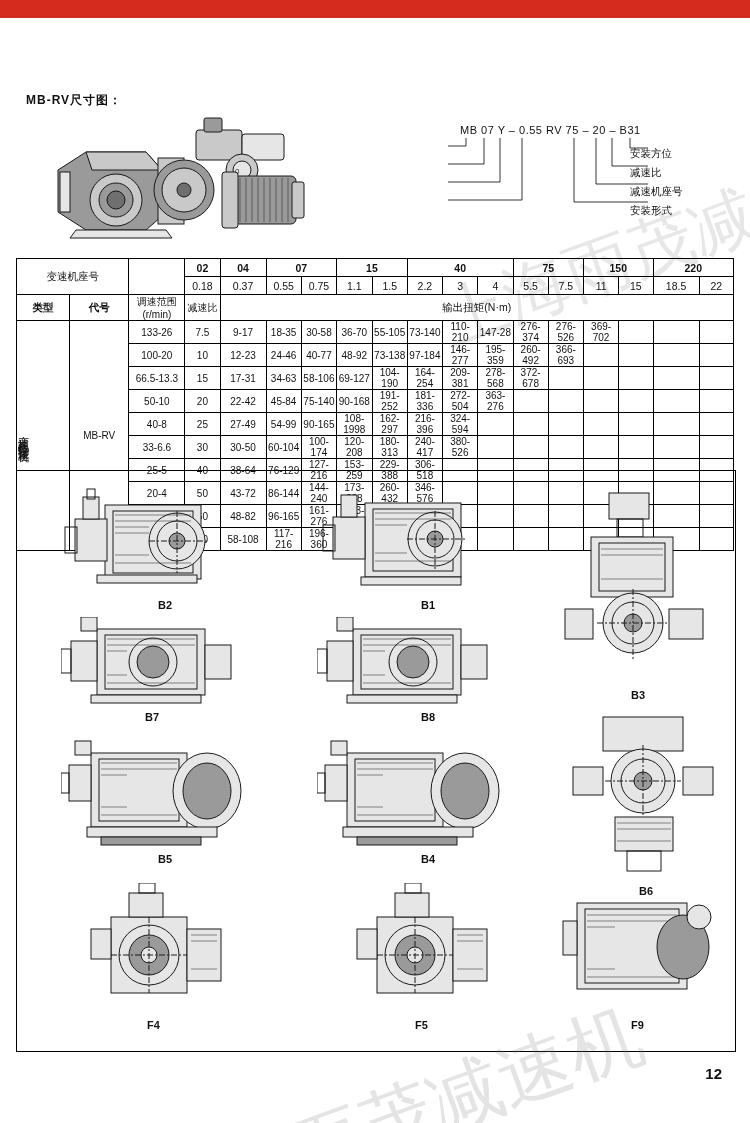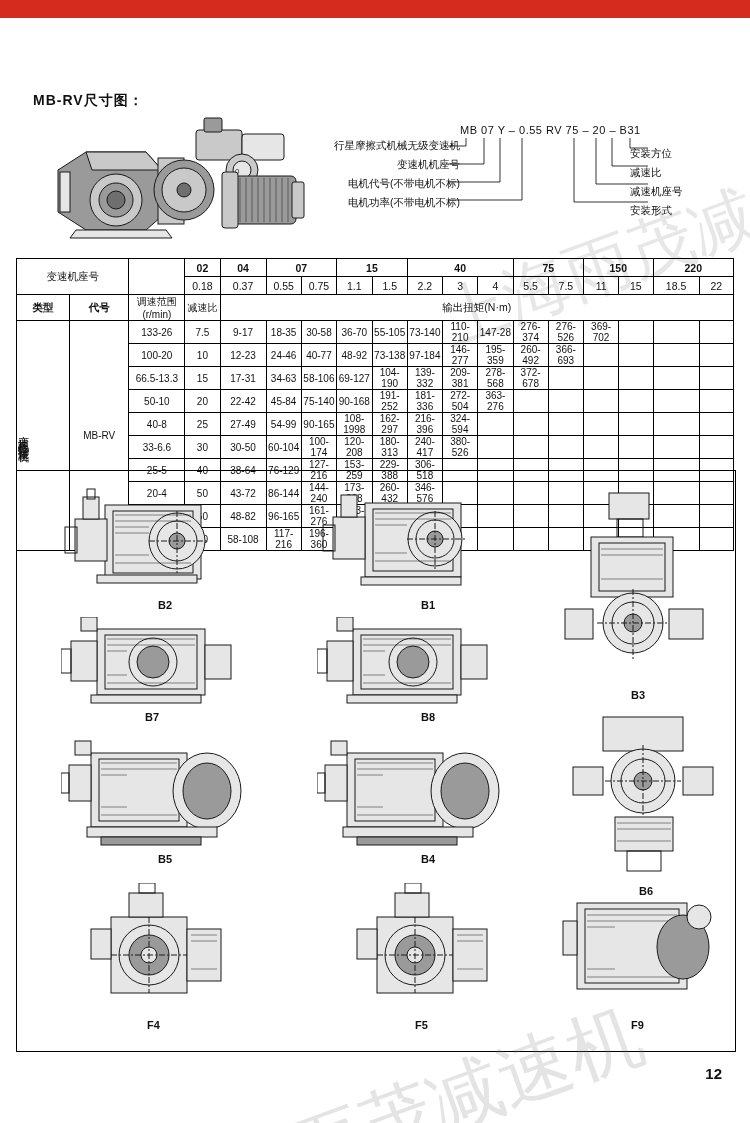--- a/index.html
+++ b/index.html
@@ -10,21 +10,21 @@
     color:#111;
     position:relative;
     overflow:hidden;
   }
   .page{position:absolute;left:0;top:0;width:750px;height:1123px;}
 
   
   .top-bar{position:absolute;left:0;top:0;width:750px;height:18px;background:#d52b1e;}
 
   
-  .doc-title{position:absolute;left:26px;top:92px;font-size:14px;font-weight:bold;letter-spacing:1px;margin-left:7px;}
+  .doc-title{position:absolute;left:26px;top:92px;font-size:12px;font-weight:bold;letter-spacing:1px;}
 
   
   .photo{position:absolute;left:46px;top:112px;width:265px;height:130px;}
   .photo svg{display:block;}
 
   
   .code-block{position:absolute;left:300px;top:118px;width:430px;height:110px;font-size:10.5px;}
   .code-line{position:absolute;white-space:nowrap;font-size:11px;letter-spacing:.5px;}
   .leftlabels{position:absolute;left:0;top:18px;width:160px;}
   .leftlabels div{position:relative;height:19px;line-height:19px;text-align:right;white-space:nowrap;font-size:10.5px;}
@@ -138,26 +138,20 @@
           <line x1="330" y1="30" x2="348" y2="30"></line>
         <line x1="312" y1="20" x2="312" y2="48"></line>
           <line x1="312" y1="48" x2="348" y2="48"></line>
         <line x1="296" y1="20" x2="296" y2="66"></line>
           <line x1="296" y1="66" x2="348" y2="66"></line>
         <line x1="274" y1="20" x2="274" y2="84"></line>
           <line x1="274" y1="84" x2="348" y2="84"></line>
       </g>
     </svg>
 
-    <div class="leftlabels">
-      <div>行星摩擦式机械无级变速机</div>
-      <div>变速机机座号</div>
-      <div>电机代号(不带电机不标)</div>
-      <div>电机功率(不带电机不标)</div>
-    </div>
 
     <div class="rightlabels">
       <div>安装方位</div>
       <div>减速比</div>
       <div>减速机座号</div>
       <div>安装形式</div>
     </div>
   </div>
 
   <div class="wm2">上海雨茂减速机</div>
@@ -241,21 +235,21 @@
           <td class="tiny"></td>
         </tr>
         <tr>
           <td class="smalltd">66.5-13.3</td>
           <td class="smalltd">15</td>
           <td class="tiny">17-31</td>
           <td class="tiny">34-63</td>
           <td class="tiny">58-106</td>
           <td class="tiny">69-127</td>
           <td class="tiny">104-190</td>
-          <td class="tiny">139-332</td>
+          <td class="tiny">164-254</td>
           <td class="tiny">209-381</td>
           <td class="tiny">278-568</td>
           <td class="tiny">372-678</td>
           <td class="tiny"></td>
           <td class="tiny"></td>
           <td class="tiny"></td>
           <td class="tiny"></td>
           <td class="tiny"></td>
         </tr>
         <tr>

